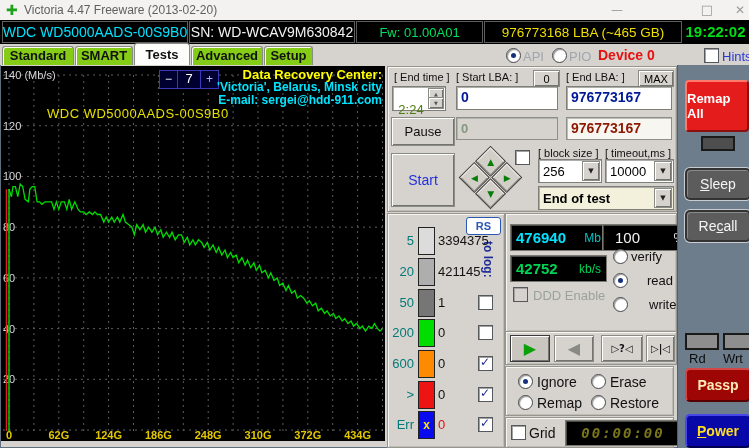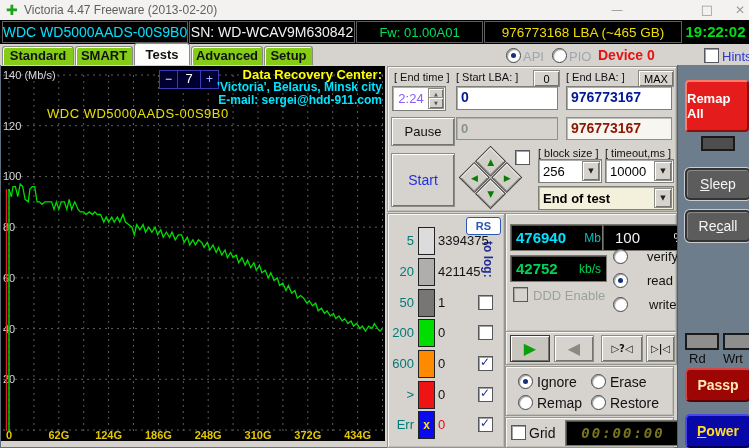--- a/index.html
+++ b/index.html
@@ -162,21 +162,21 @@
       <div style="color:#ffff00;font-weight:bold;font-size:13px;">Data Recovery Center:</div>
       <div style="color:#00e5ff;font-weight:bold;font-size:12px;">'Victoria', Belarus, Minsk city</div>
       <div style="color:#00e5ff;font-weight:bold;font-size:12px;">E-mail: sergei@hdd-911.com</div>
     </div>
     <div class="abs" style="left:46px;top:40px;color:#e6e000;font-size:13px;letter-spacing:.5px;">WDC WD5000AADS-00S9B0</div>
   </div>
 
   <div class="sect" style="left:387px;top:66px;width:288px;height:144px;">
     <span class="lbl" style="left:6px;top:4px;">[ End time ]</span>
     <div class="sunken abs" style="left:4px;top:19px;width:52px;height:23px;">
-      <span style="position:absolute;left:0;top:4px;width:36px;text-align:center;color:#8b5cf6;font-size:13px;">2:24</span>
+      <span style="position:absolute;left:0;top:15px;width:36px;text-align:center;color:#4d7c0f;font-size:13px;">2:24</span>
       <div class="btn3d abs glyph" style="right:1px;top:1px;width:14px;height:10px;font-size:5px;color:#555;">▲</div>
       <div class="btn3d abs glyph" style="right:1px;bottom:1px;width:14px;height:10px;font-size:5px;color:#555;">▼</div>
     </div>
     <div class="btn3d abs" style="left:3px;top:50px;width:62px;height:27px;font-size:13px;color:#101010;">Pause</div>
     <div class="btn3d abs" style="left:3px;top:86px;width:62px;height:52px;font-size:14px;color:#2330dd;">Start</div>
 
     <span class="lbl" style="left:68px;top:4px;">[ Start LBA: ]</span>
     <div class="btn3d abs" style="left:145px;top:3px;width:25px;height:15px;font-size:11px;">0</div>
     <div class="sunken abs" style="left:68px;top:19px;width:102px;height:24px;font-size:14px;font-weight:bold;color:#001a96;padding:2px 0 0 4px;box-sizing:border-box;">0</div>
     <div class="abs" style="left:68px;top:50px;width:102px;height:23px;background:#d6d3ce;border:1px solid #8f8f8a;box-shadow:inset 1px 1px 0 #b3b3ae;font-size:13px;font-weight:bold;color:#85977f;padding:3px 0 0 4px;box-sizing:border-box;">0</div>
@@ -267,21 +267,21 @@
       <span style="color:#f2f2f2;font-size:15px;">100</span>
       <span style="color:#f2f2f2;font-size:13px;">%</span>
     </div>
     <div class="lcd" style="left:4px;top:41px;width:85px;height:25px;">
       <span style="color:#00d455;font-weight:bold;font-size:15px;">42752</span>
       <span style="color:#00d455;font-size:12px;">kb/s</span>
     </div>
     <div class="cb gray" style="left:7px;top:73px;"></div>
     <span class="lbl" style="left:27px;top:74px;font-size:13px;color:#9aa29a;">DDD Enable</span>
     <div class="radio" style="left:107px;top:35px;"></div>
-    <span class="lbl" style="left:125px;top:35px;font-size:13px;margin-left:16px;">verify</span>
+    <span class="lbl" style="left:125px;top:35px;font-size:13px;">verify</span>
     <div class="radio on" style="left:107px;top:59px;"></div>
     <span class="lbl" style="left:141px;top:59px;font-size:13px;">read</span>
     <div class="radio" style="left:107px;top:83px;"></div>
     <span class="lbl" style="left:125px;top:83px;font-size:13px;margin-left:18px;">write</span>
   </div>
 
   <div class="sect" style="left:505px;top:331px;width:170px;height:32px;">
     <div class="btn3d abs pbtn on" style="left:4px;top:3px;width:38px;height:25px;font-size:16px;color:#0aa00a;">▶</div>
     <div class="btn3d abs pbtn" style="left:48px;top:3px;width:38px;height:25px;font-size:16px;color:#8a8a84;">◀</div>
     <div class="btn3d abs pbtn" style="left:95px;top:3px;width:40px;height:25px;font-size:10px;font-weight:bold;color:#111;">▷?◁</div>

